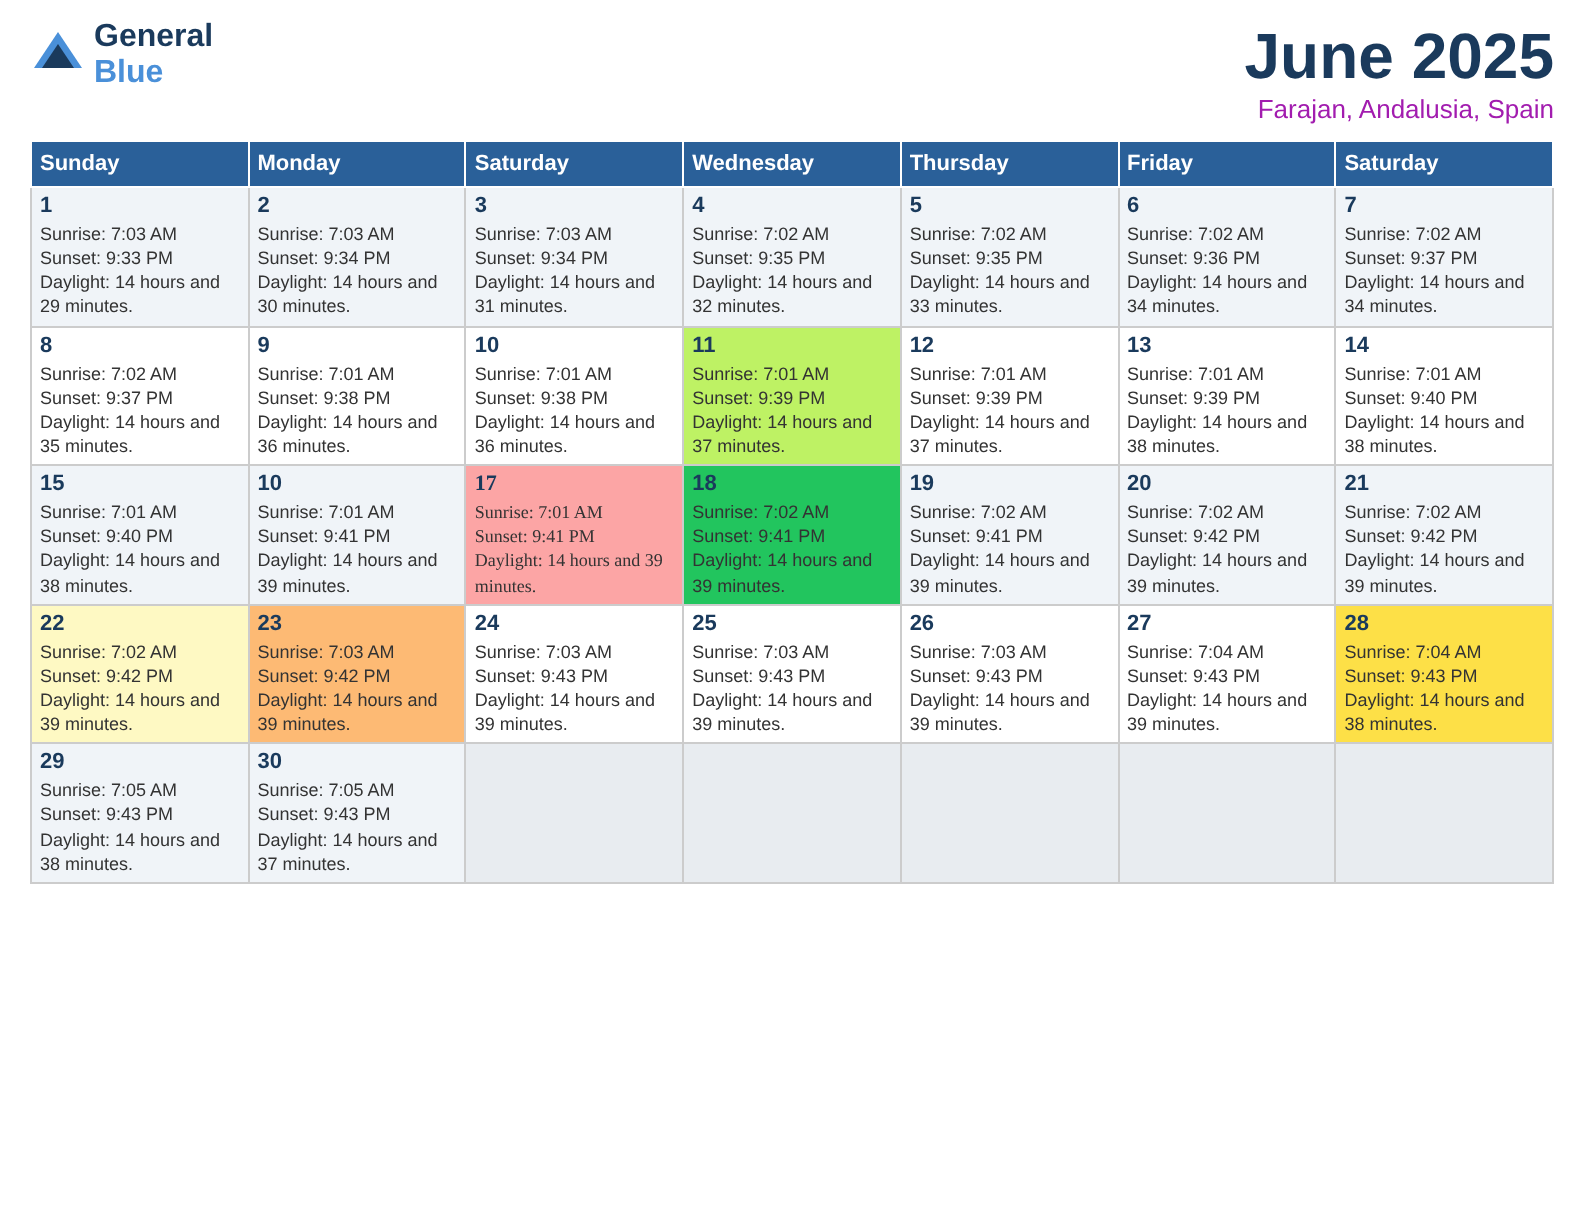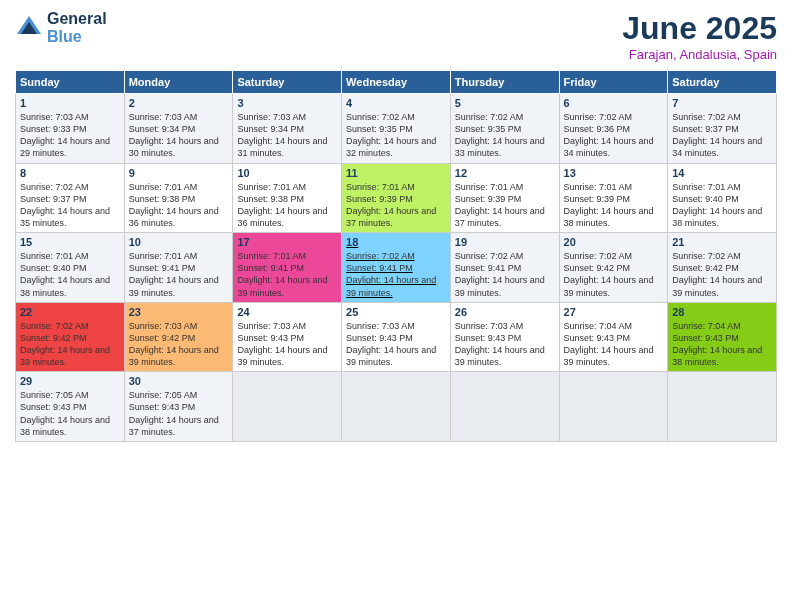--- a/index.html
+++ b/index.html
@@ -220,27 +220,27 @@
               <span class="day-num">15</span>
               <div class="day-info">Sunrise: 7:01 AM<br>Sunset: 9:40 PM<br>Daylight: 14 hours and 38 minutes.</div>
             </div>
           </td>
           <td style="background: rgb(240, 244, 248);">
             <div>
               <span class="day-num">10</span>
               <div class="day-info">Sunrise: 7:01 AM<br>Sunset: 9:41 PM<br>Daylight: 14 hours and 39 minutes.</div>
             </div>
           </td>
-          <td style="background: #ec4899;">
+          <td style="background: #fca5a5; font-family: Liberation Serif, serif;">
             <div>
               <span class="day-num">17</span>
               <div class="day-info">Sunrise: 7:01 AM<br>Sunset: 9:41 PM<br>Daylight: 14 hours and 39 minutes.</div>
             </div>
           </td>
-          <td style="background: #7dd3fc; text-decoration: underline;">
+          <td style="background: #22c55e;">
             <div>
               <span class="day-num">18</span>
               <div class="day-info">Sunrise: 7:02 AM<br>Sunset: 9:41 PM<br>Daylight: 14 hours and 39 minutes.</div>
             </div>
           </td>
           <td style="background: rgb(240, 244, 248);">
             <div>
               <span class="day-num">19</span>
               <div class="day-info">Sunrise: 7:02 AM<br>Sunset: 9:41 PM<br>Daylight: 14 hours and 39 minutes.</div>
             </div>
@@ -252,21 +252,21 @@
             </div>
           </td>
           <td style="background: rgb(240, 244, 248);">
             <div>
               <span class="day-num">21</span>
               <div class="day-info">Sunrise: 7:02 AM<br>Sunset: 9:42 PM<br>Daylight: 14 hours and 39 minutes.</div>
             </div>
           </td>
         </tr>
         <tr>
-          <td style="background: #ef4444;">
+          <td style="background: #fef9c3;">
             <div>
               <span class="day-num">22</span>
               <div class="day-info">Sunrise: 7:02 AM<br>Sunset: 9:42 PM<br>Daylight: 14 hours and 39 minutes.</div>
             </div>
           </td>
           <td style="background: #fdba74;">
             <div>
               <span class="day-num">23</span>
               <div class="day-info">Sunrise: 7:03 AM<br>Sunset: 9:42 PM<br>Daylight: 14 hours and 39 minutes.</div>
             </div>
@@ -288,21 +288,21 @@
               <span class="day-num">26</span>
               <div class="day-info">Sunrise: 7:03 AM<br>Sunset: 9:43 PM<br>Daylight: 14 hours and 39 minutes.</div>
             </div>
           </td>
           <td style="background: rgb(255, 255, 255);">
             <div>
               <span class="day-num">27</span>
               <div class="day-info">Sunrise: 7:04 AM<br>Sunset: 9:43 PM<br>Daylight: 14 hours and 39 minutes.</div>
             </div>
           </td>
-          <td style="background: #84cc16;">
+          <td style="background: #fde047;">
             <div>
               <span class="day-num">28</span>
               <div class="day-info">Sunrise: 7:04 AM<br>Sunset: 9:43 PM<br>Daylight: 14 hours and 38 minutes.</div>
             </div>
           </td>
         </tr>
         <tr>
           <td style="background: rgb(240, 244, 248);">
             <div>
               <span class="day-num">29</span>

